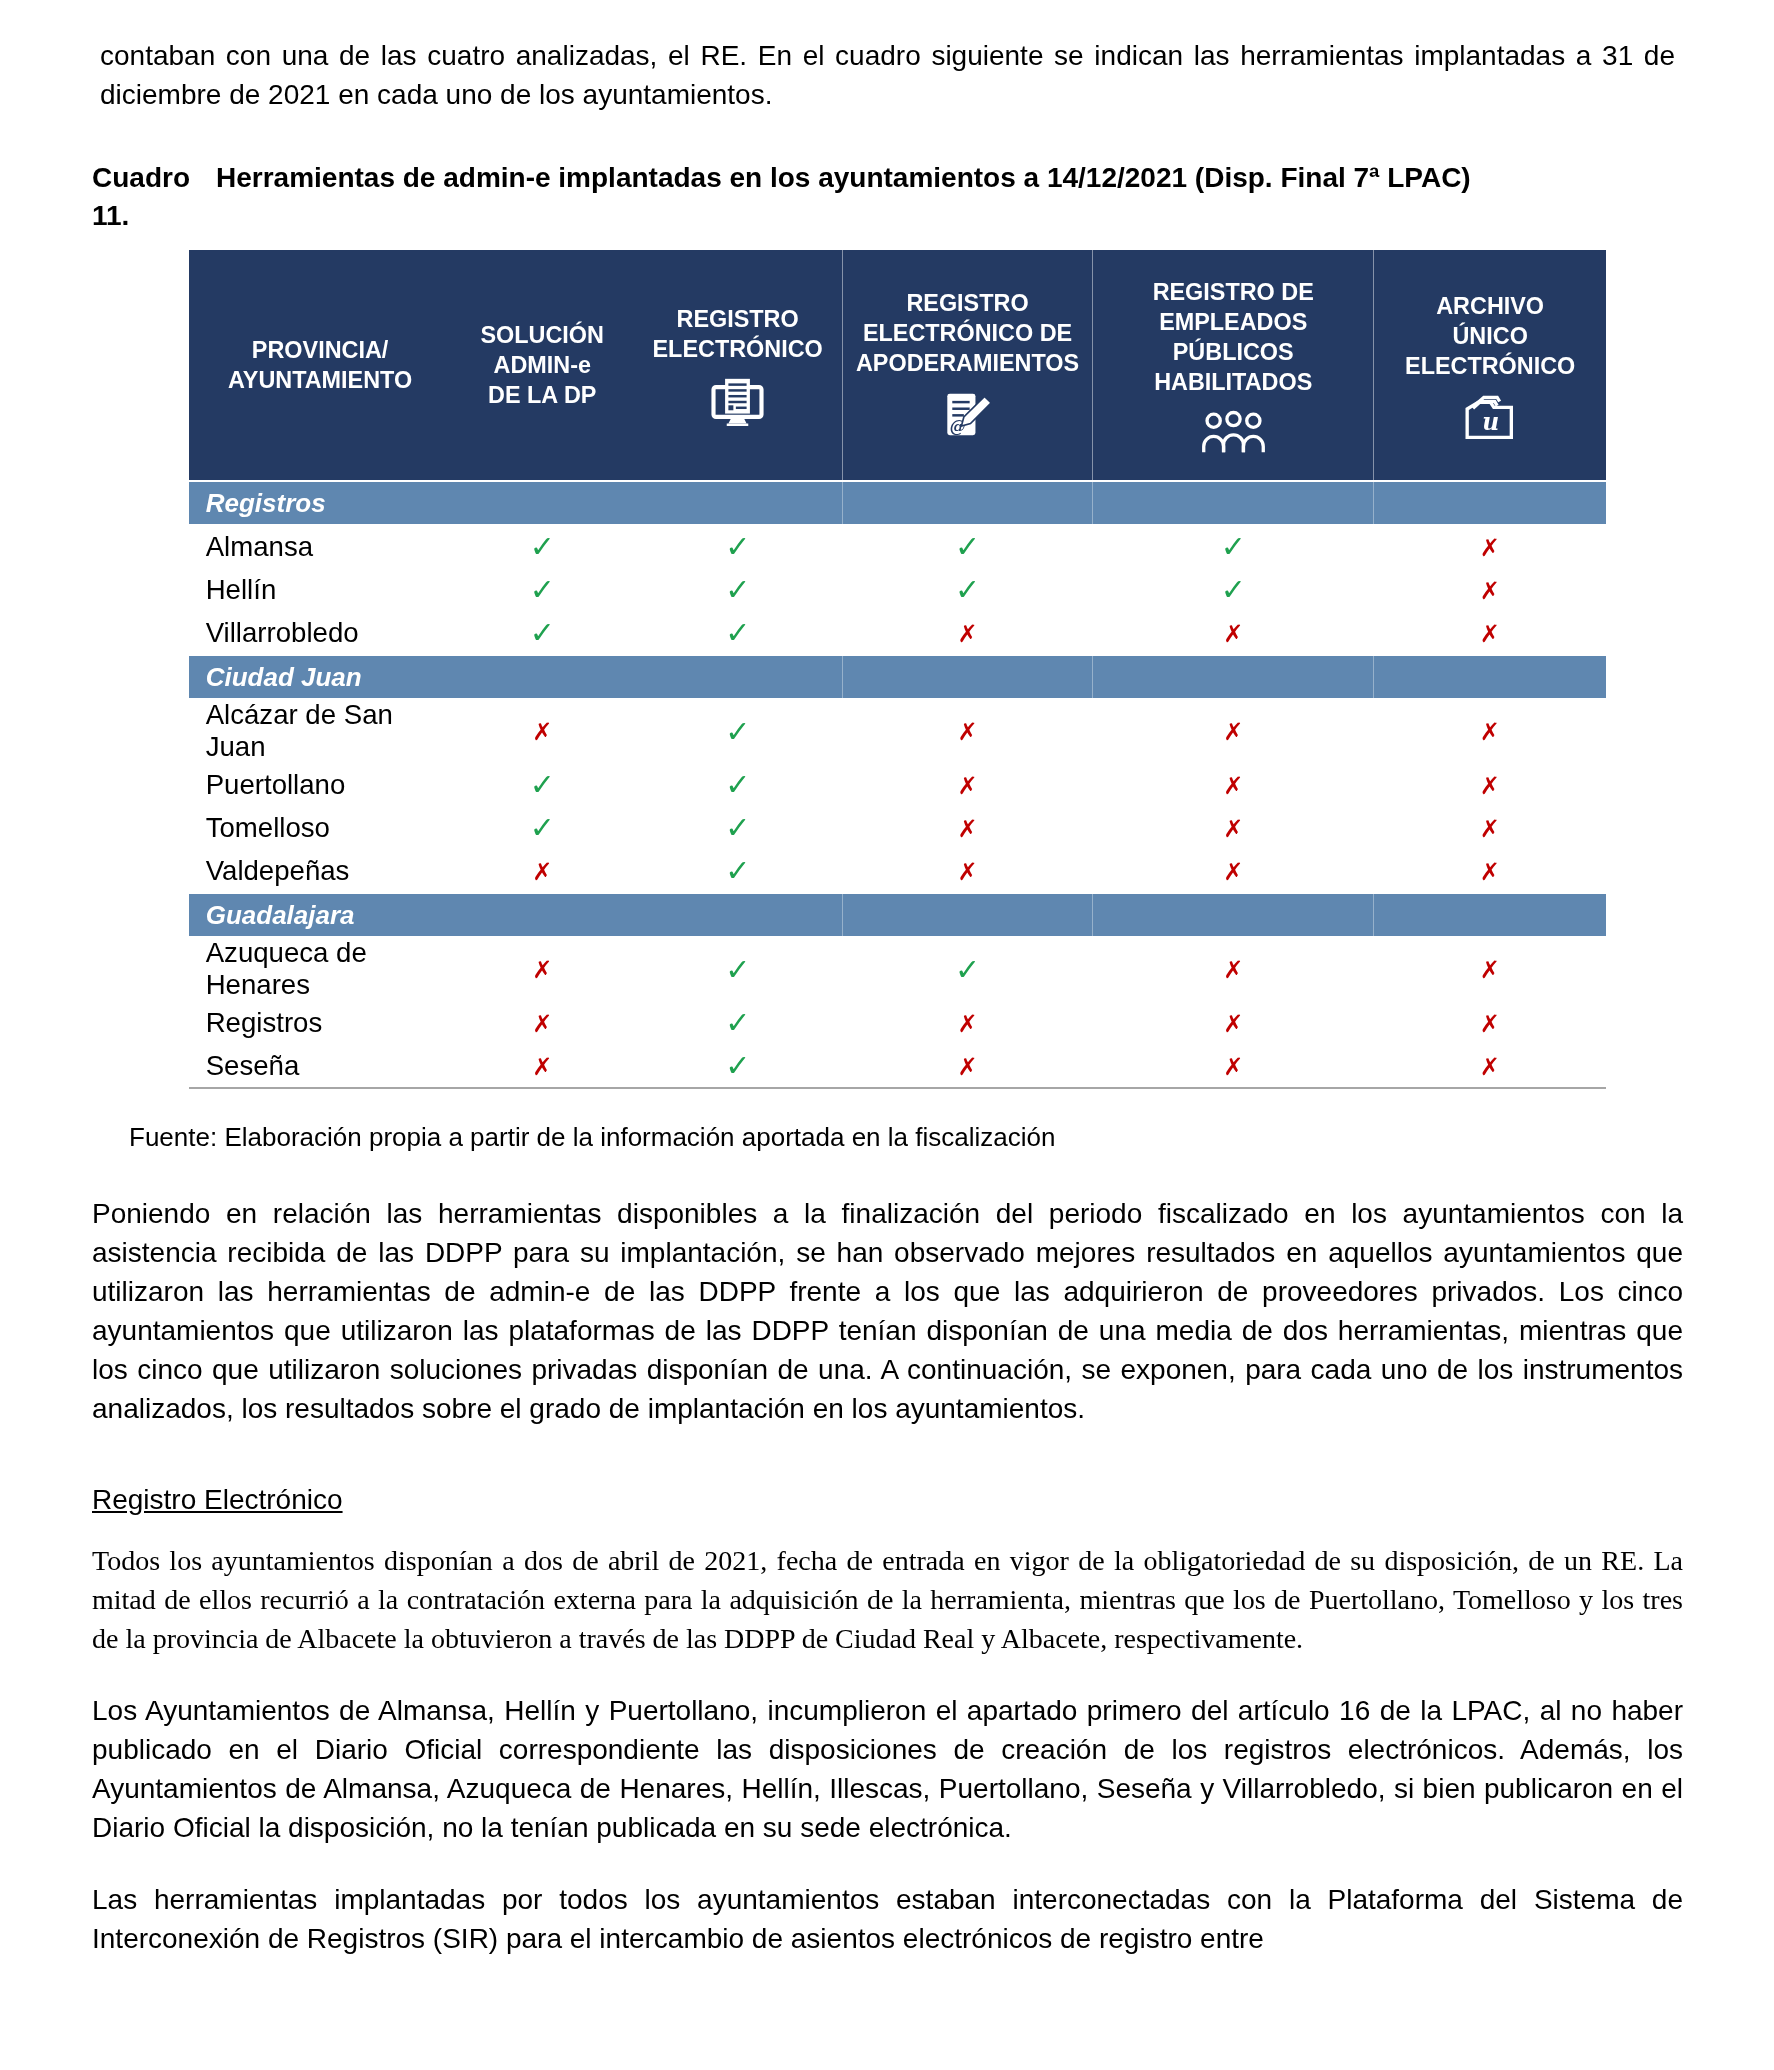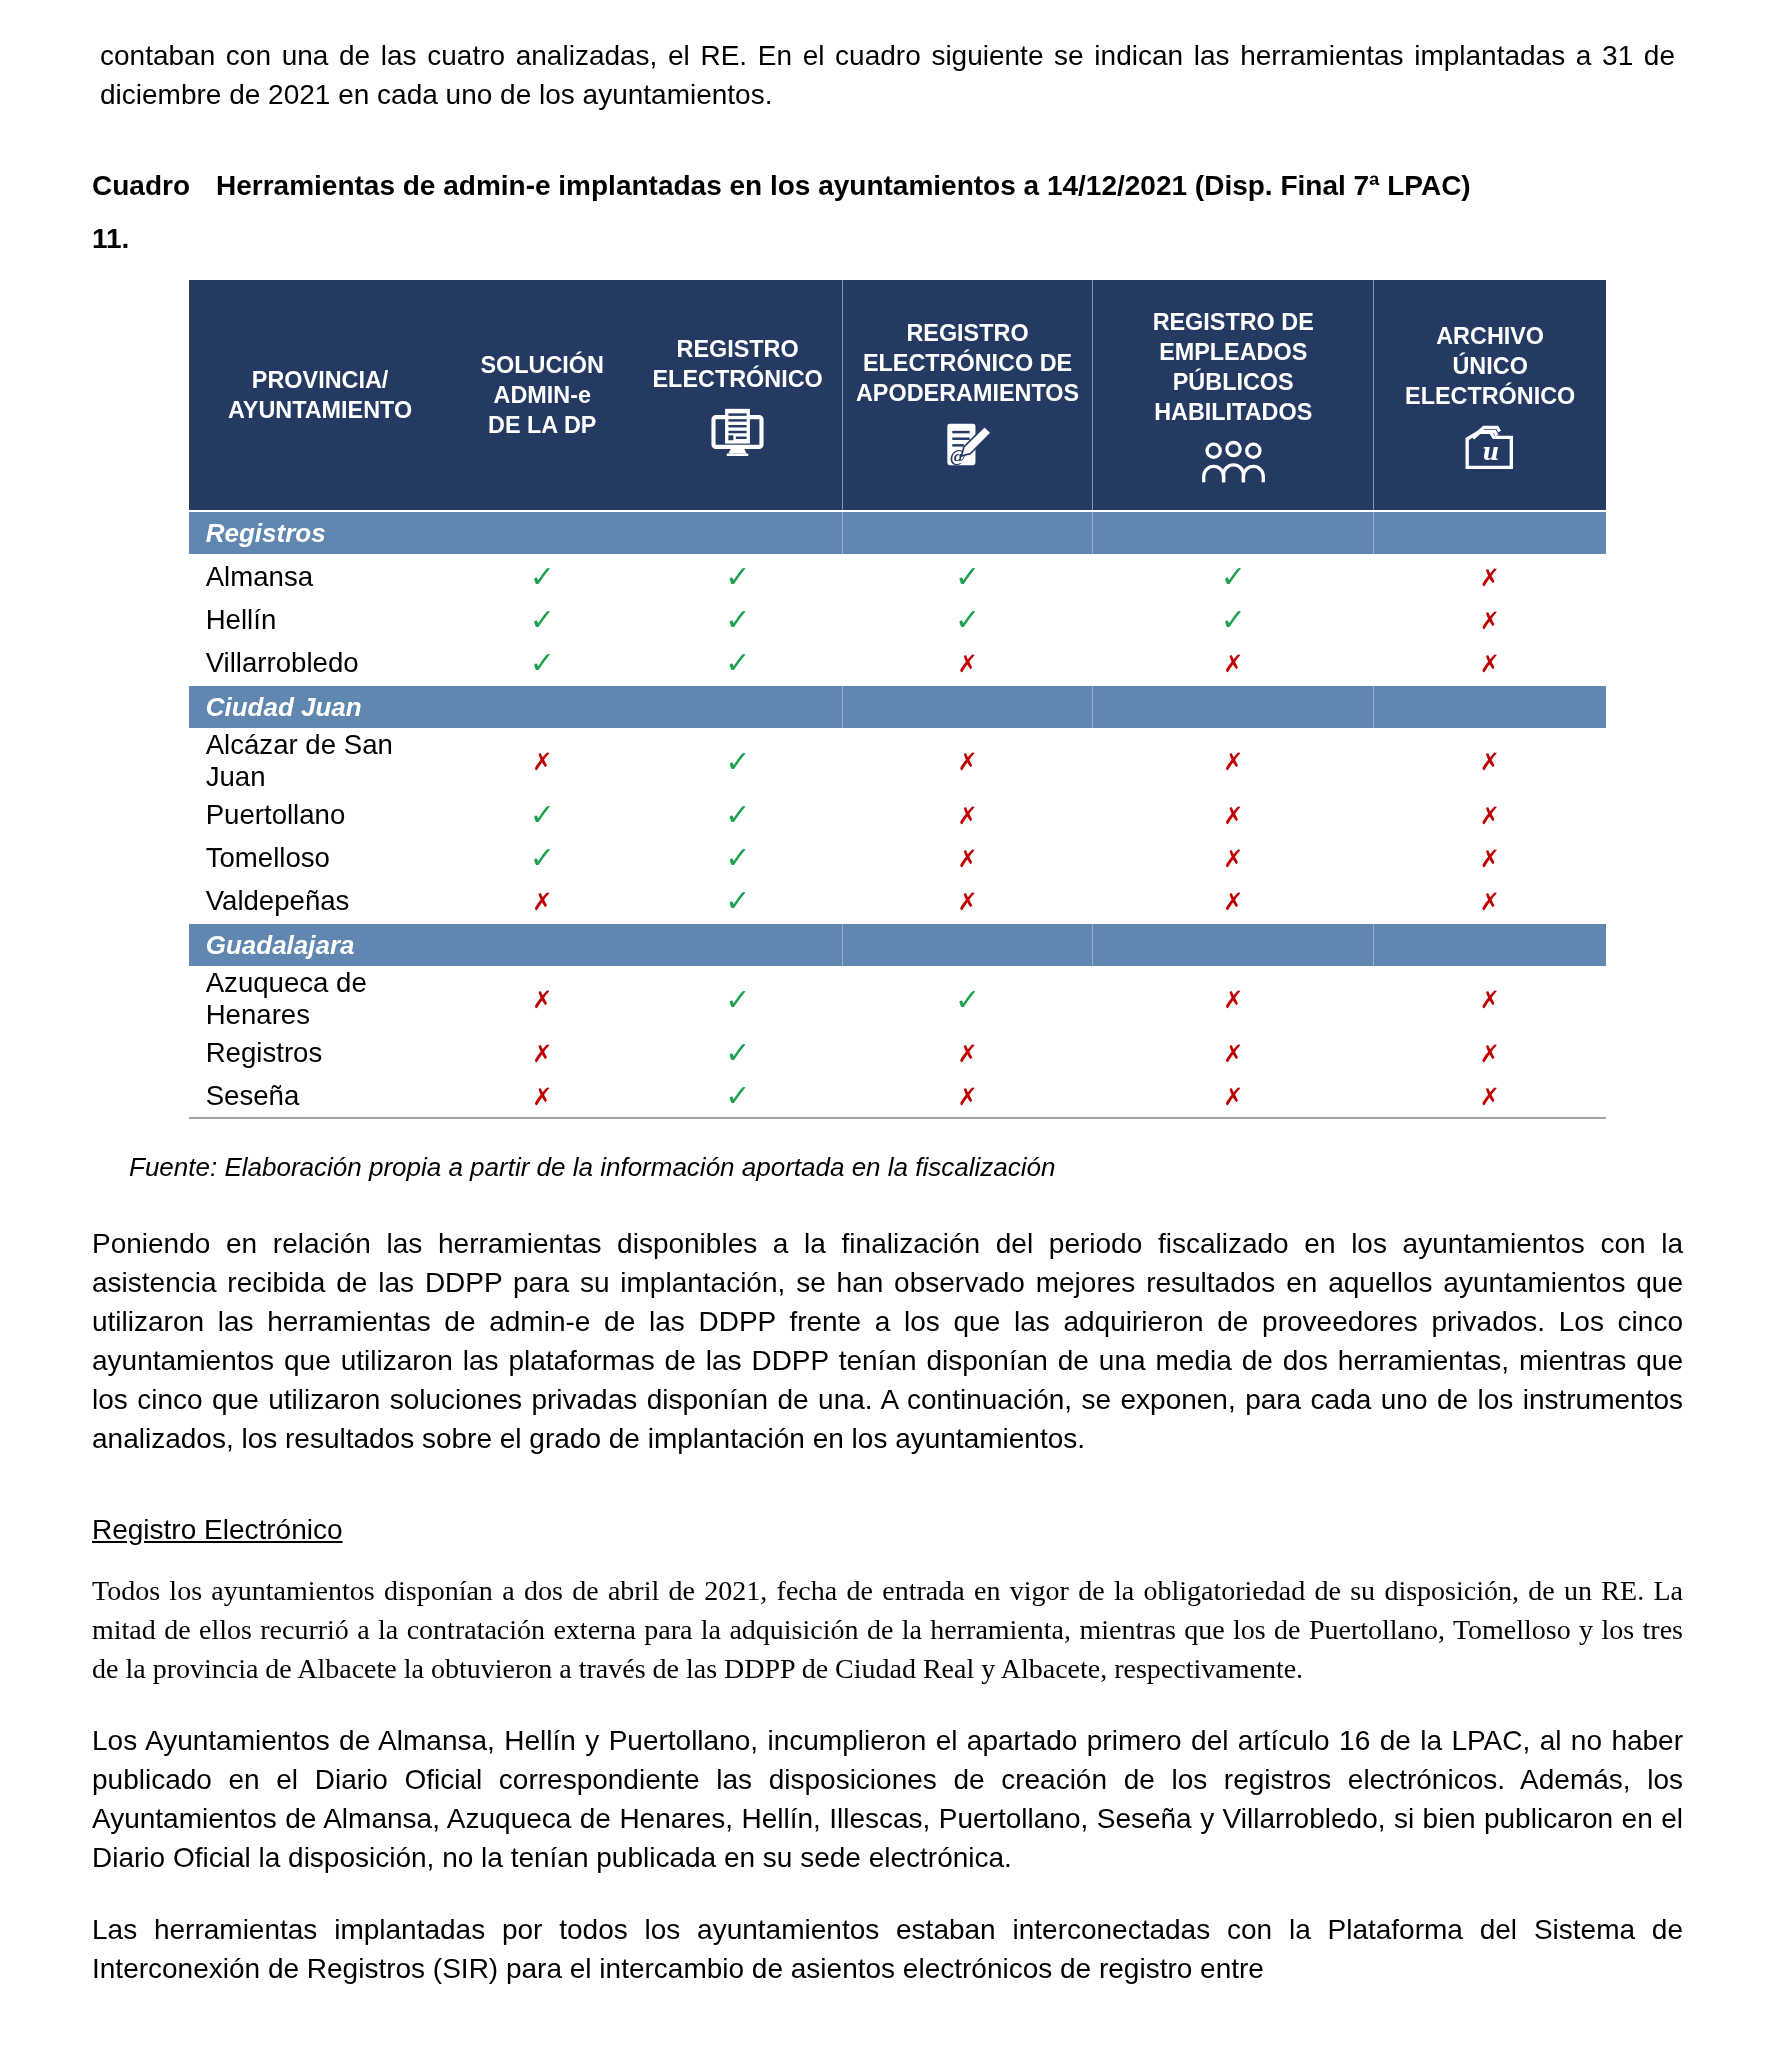--- a/index.html
+++ b/index.html
@@ -22,21 +22,21 @@
   }
   .body-text{
     font-size:28px;line-height:39px;
     text-align:justify;
     margin:8px;
   }
   .caption{
     display:flex;
     margin-top:45px;
     font-weight:700;
-    font-size:28px;line-height:53px;
+    font-size:28px;line-height:38px;
   }
   .caption .cap-label{flex:none;width:124px;}
   .caption .cap-title{flex:1;text-align:left;}
 
   table.cuadro{
     table-layout:fixed;
     border-collapse:collapse;
     width:1417px;
     margin:15px 0 0 97px;
     border-bottom:2.5px solid var(--table-bottom);
@@ -81,21 +81,20 @@
     font-size:30px;
   }
   .mark-cross{
     color:var(--cross-red);
     font-family:"DejaVu Sans",sans-serif;
     font-size:24px;font-weight:700;
   }
 
   .source-note{
     margin:32px 0 0 37px;
-    font-style:italic;
     font-size:26px;line-height:33px;
   }
   .para{margin:33px 0 0 0;}
   .para-first{margin-top:40px;}
   .re-heading{
     margin:52px 0 0 0;
     font-size:28px;line-height:39px;
     text-decoration:underline;
     font-weight:400;
   }

